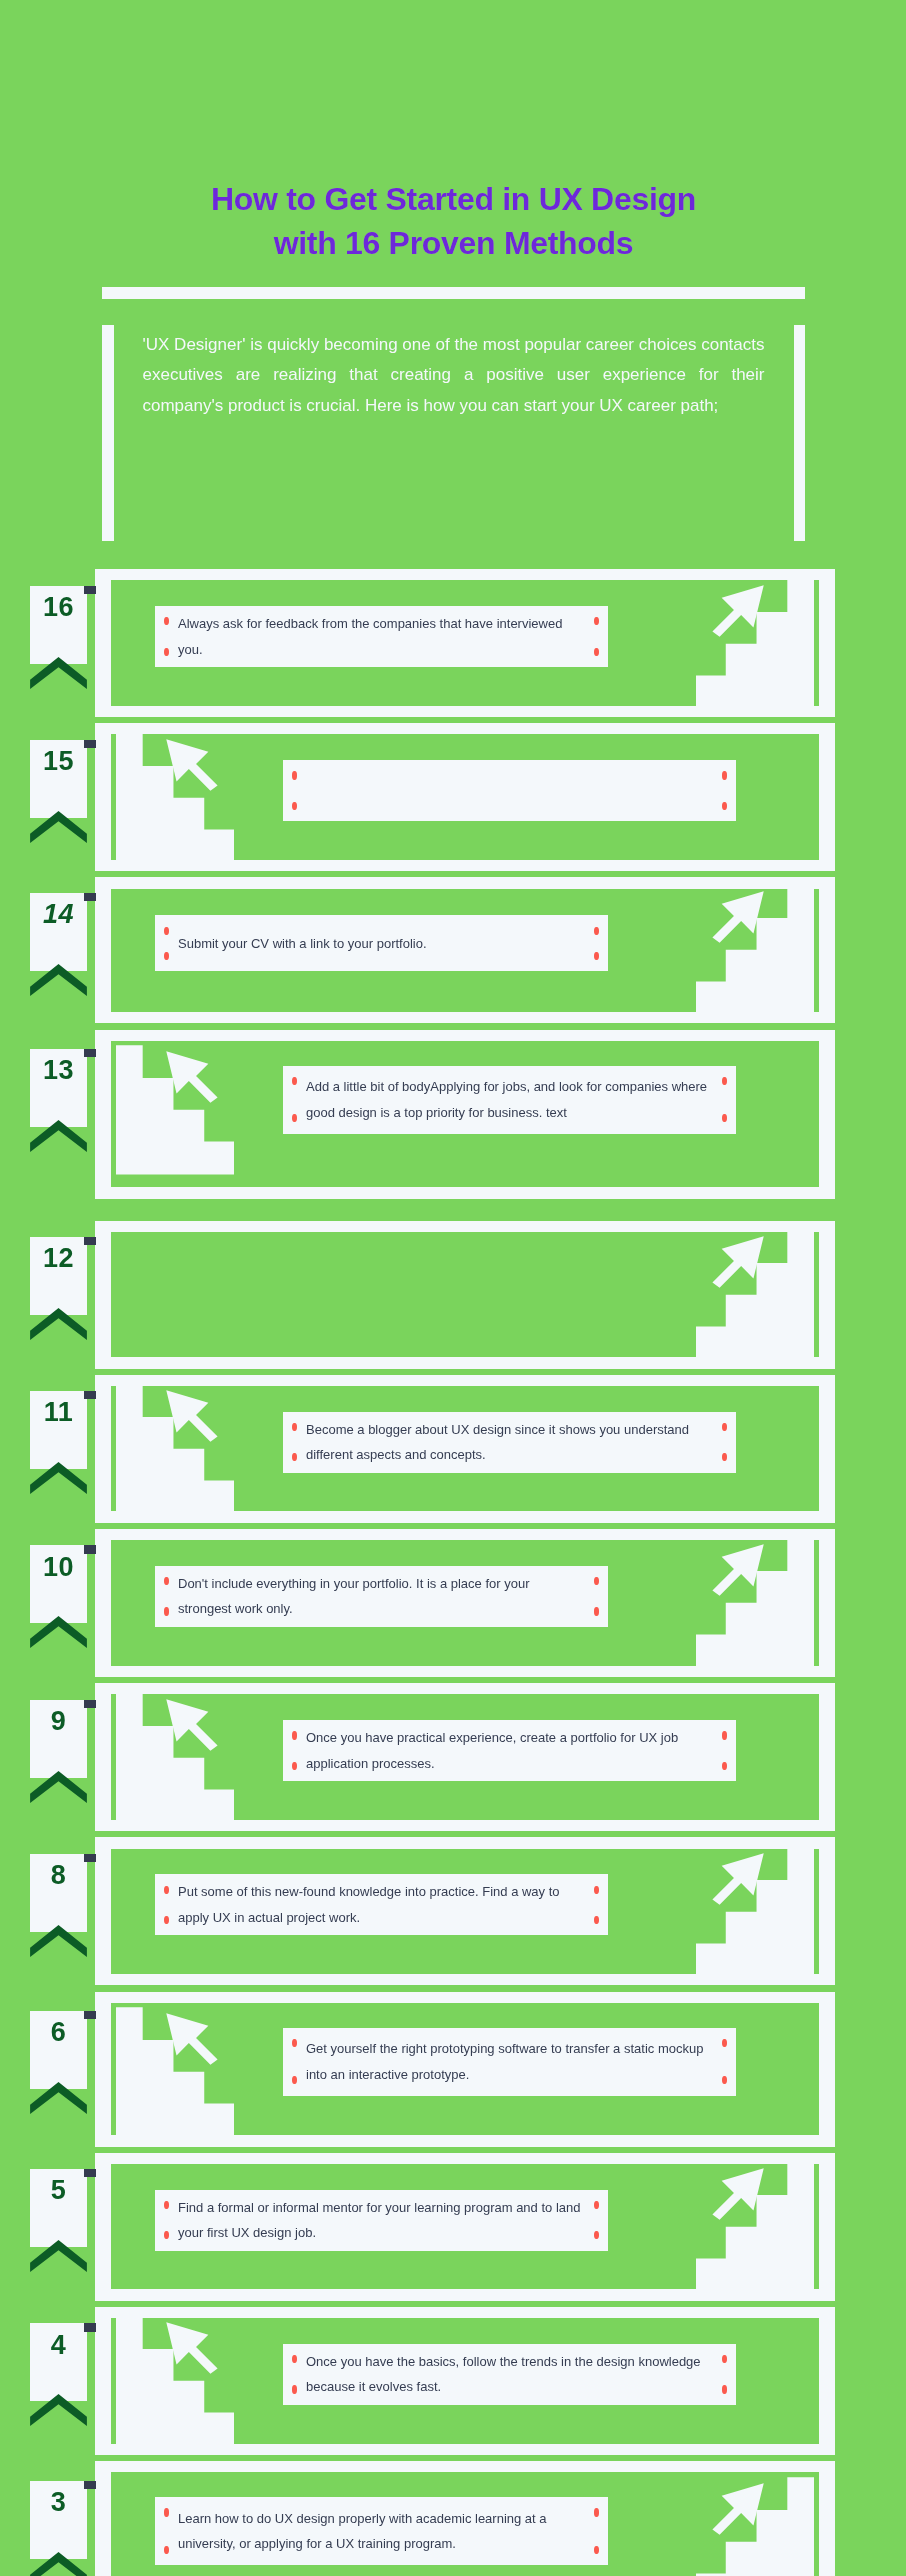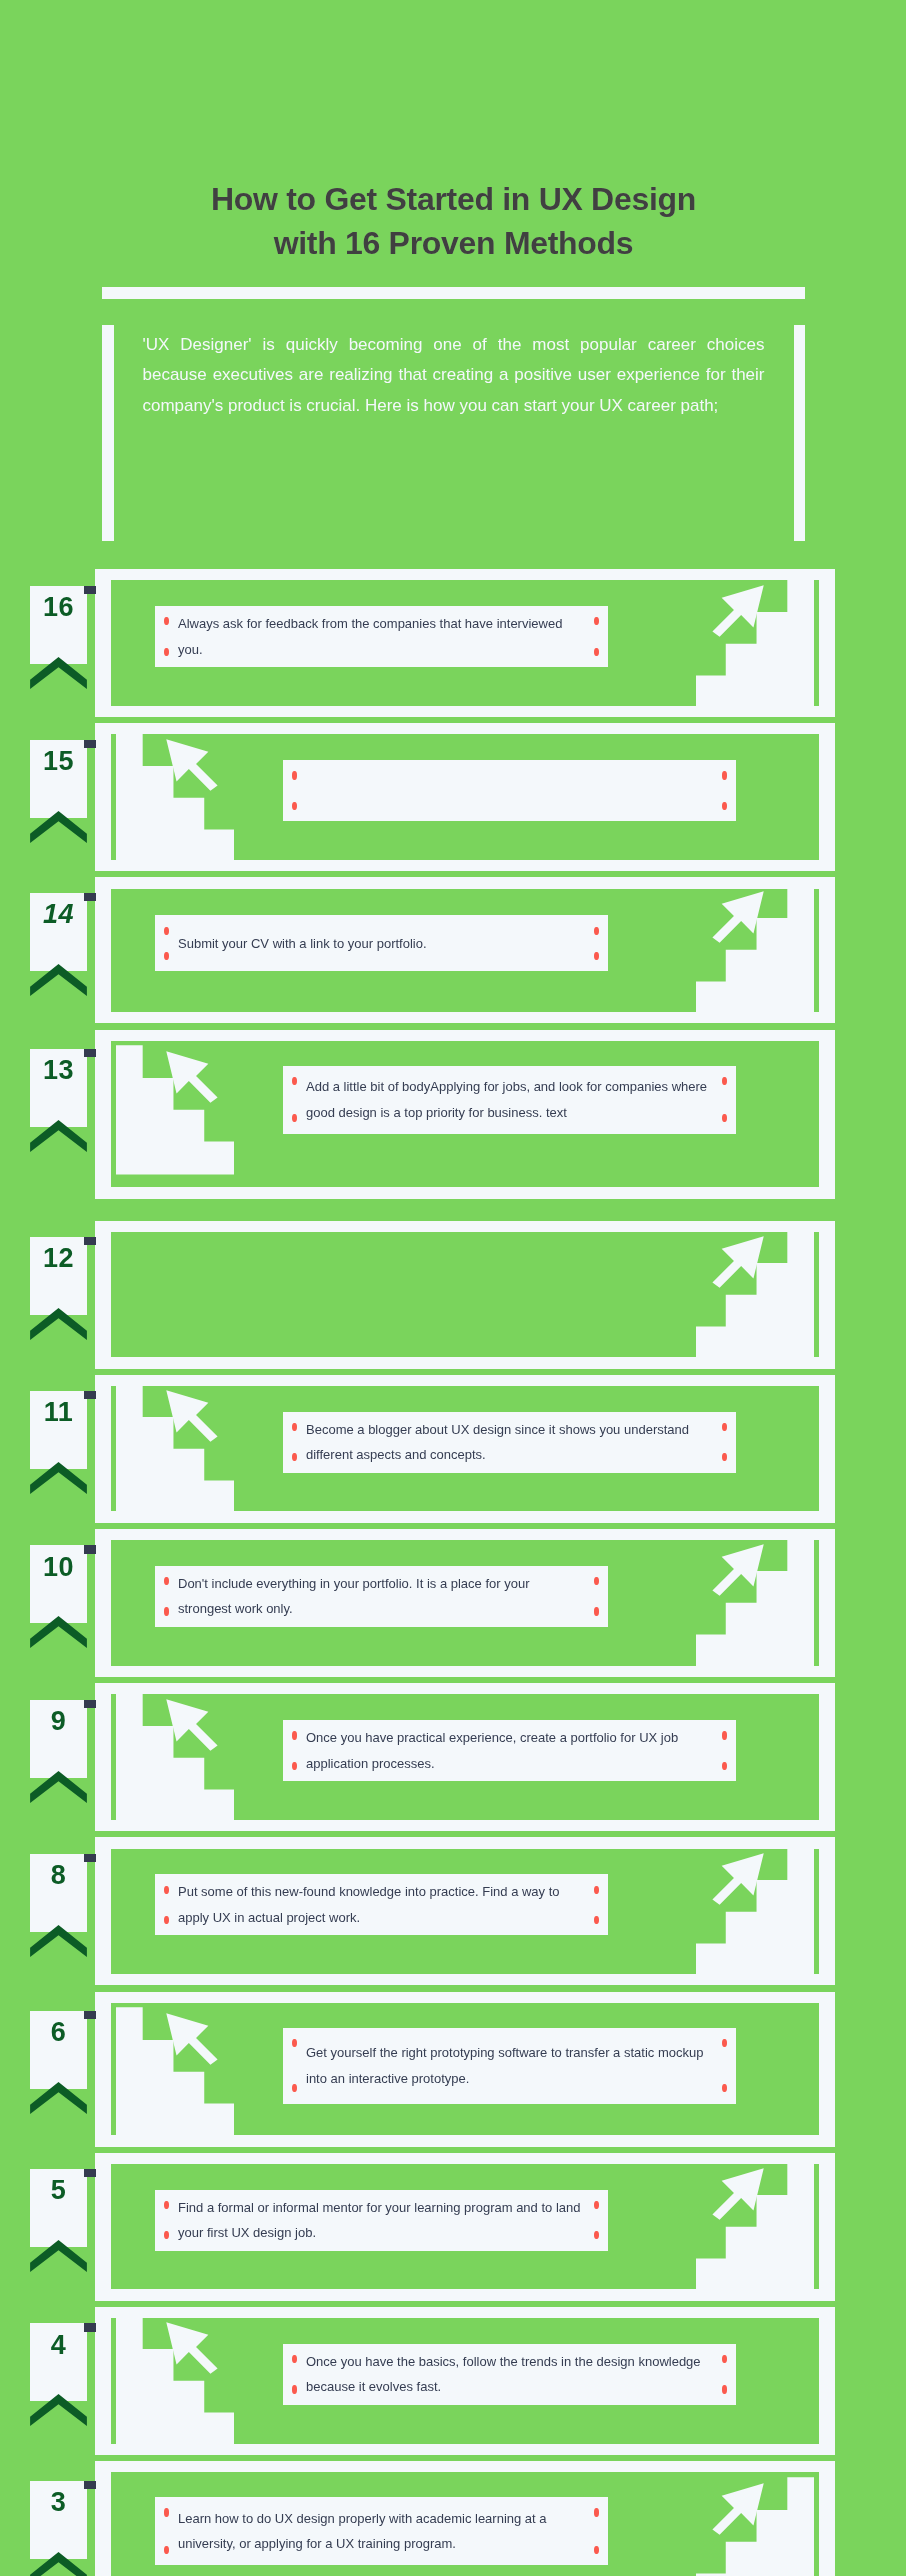--- a/index.html
+++ b/index.html
@@ -24,21 +24,21 @@
     width: 907px;
     height: 299px;
     display: flex;
     flex-direction: column;
     align-items: center;
     justify-content: flex-end;
   }
   .title {
     width: 670px;
     text-align: center;
-    color: #404040;
+    color: #6d28d9;
     font-size: 32px;
     font-weight: 700;
     line-height: 1.38;
     letter-spacing: -0.3px;
     text-shadow: 0 0 0.5px rgba(255,255,255,.35);
   }
   .title-rule {
     width: 703px;
     height: 12.4px;
     background: #f4f8fb;
@@ -175,21 +175,21 @@
   <div class="header">
     <div class="title">
       <div>How to Get Started in UX Design</div>
       <div>with 16 Proven Methods</div>
     </div>
     <div class="title-rule"></div>
   </div>
 
   <div class="intro-wrap">
     <div class="intro-rail left"></div>
-    <div class="intro-text">'UX Designer' is quickly becoming one of the most popular career choices because executives are realizing that creating a positive user experience for their company's product is crucial. Here is how you can start your UX career path;</div>
+    <div class="intro-text">'UX Designer' is quickly becoming one of the most popular career choices contacts executives are realizing that creating a positive user experience for their company's product is crucial. Here is how you can start your UX career path;</div>
     <div class="intro-rail right"></div>
   </div>
 
   <div class="steps" id="steps-root">
       <div class="row" style="height: 148px; position: relative; margin-bottom: 6.2px;">
         <div class="band"></div>
         <div class="inset"></div>
         <div class="badge" style="top: 16.5px;">
           <span class="num">16</span>
           <span class="tab"></span>
@@ -404,21 +404,21 @@
           <span class="chev"><svg width="57" height="32" viewBox="0 0 110 62">
               <polygon points="55,0 110,44 110,62 55,20 0,62 0,44" fill="#0c5c26"></polygon>
             </svg></span>
         </div>
         <div class="stair" style="top: -9.3px; left: 116px;"><svg width="118" height="155" viewBox="0 0 230 300">
             <g transform="scale(-1,1) translate(-230,0)">
               <polygon points="0,300 0,236 58,236 58,174 118,174 118,112 178,112 178,48 230,48 230,300" fill="#f4f8fb"></polygon>
               <polygon points="32,150 74,108 50,84 132,60 112,142 88,118 46,160" fill="#f4f8fb"></polygon>
             </g>
           </svg></div>
-        <div class="card" style="height: 76px; top: 36px; left: 283px; width: 453px;">
+        <div class="card" style="height: 68px; top: 36px; left: 283px; width: 453px;">
           <span class="dot tl"></span>
           <span class="dot tr"></span>
           <span class="dot bl"></span>
           <span class="dot br"></span>
           <span class="txt">Get yourself the right prototyping software to transfer a static mockup into an interactive prototype.</span>
         </div>
       </div>
       <div class="row" style="height: 148px; position: relative; margin-bottom: 6.2px;">
         <div class="band"></div>
         <div class="inset"></div>

